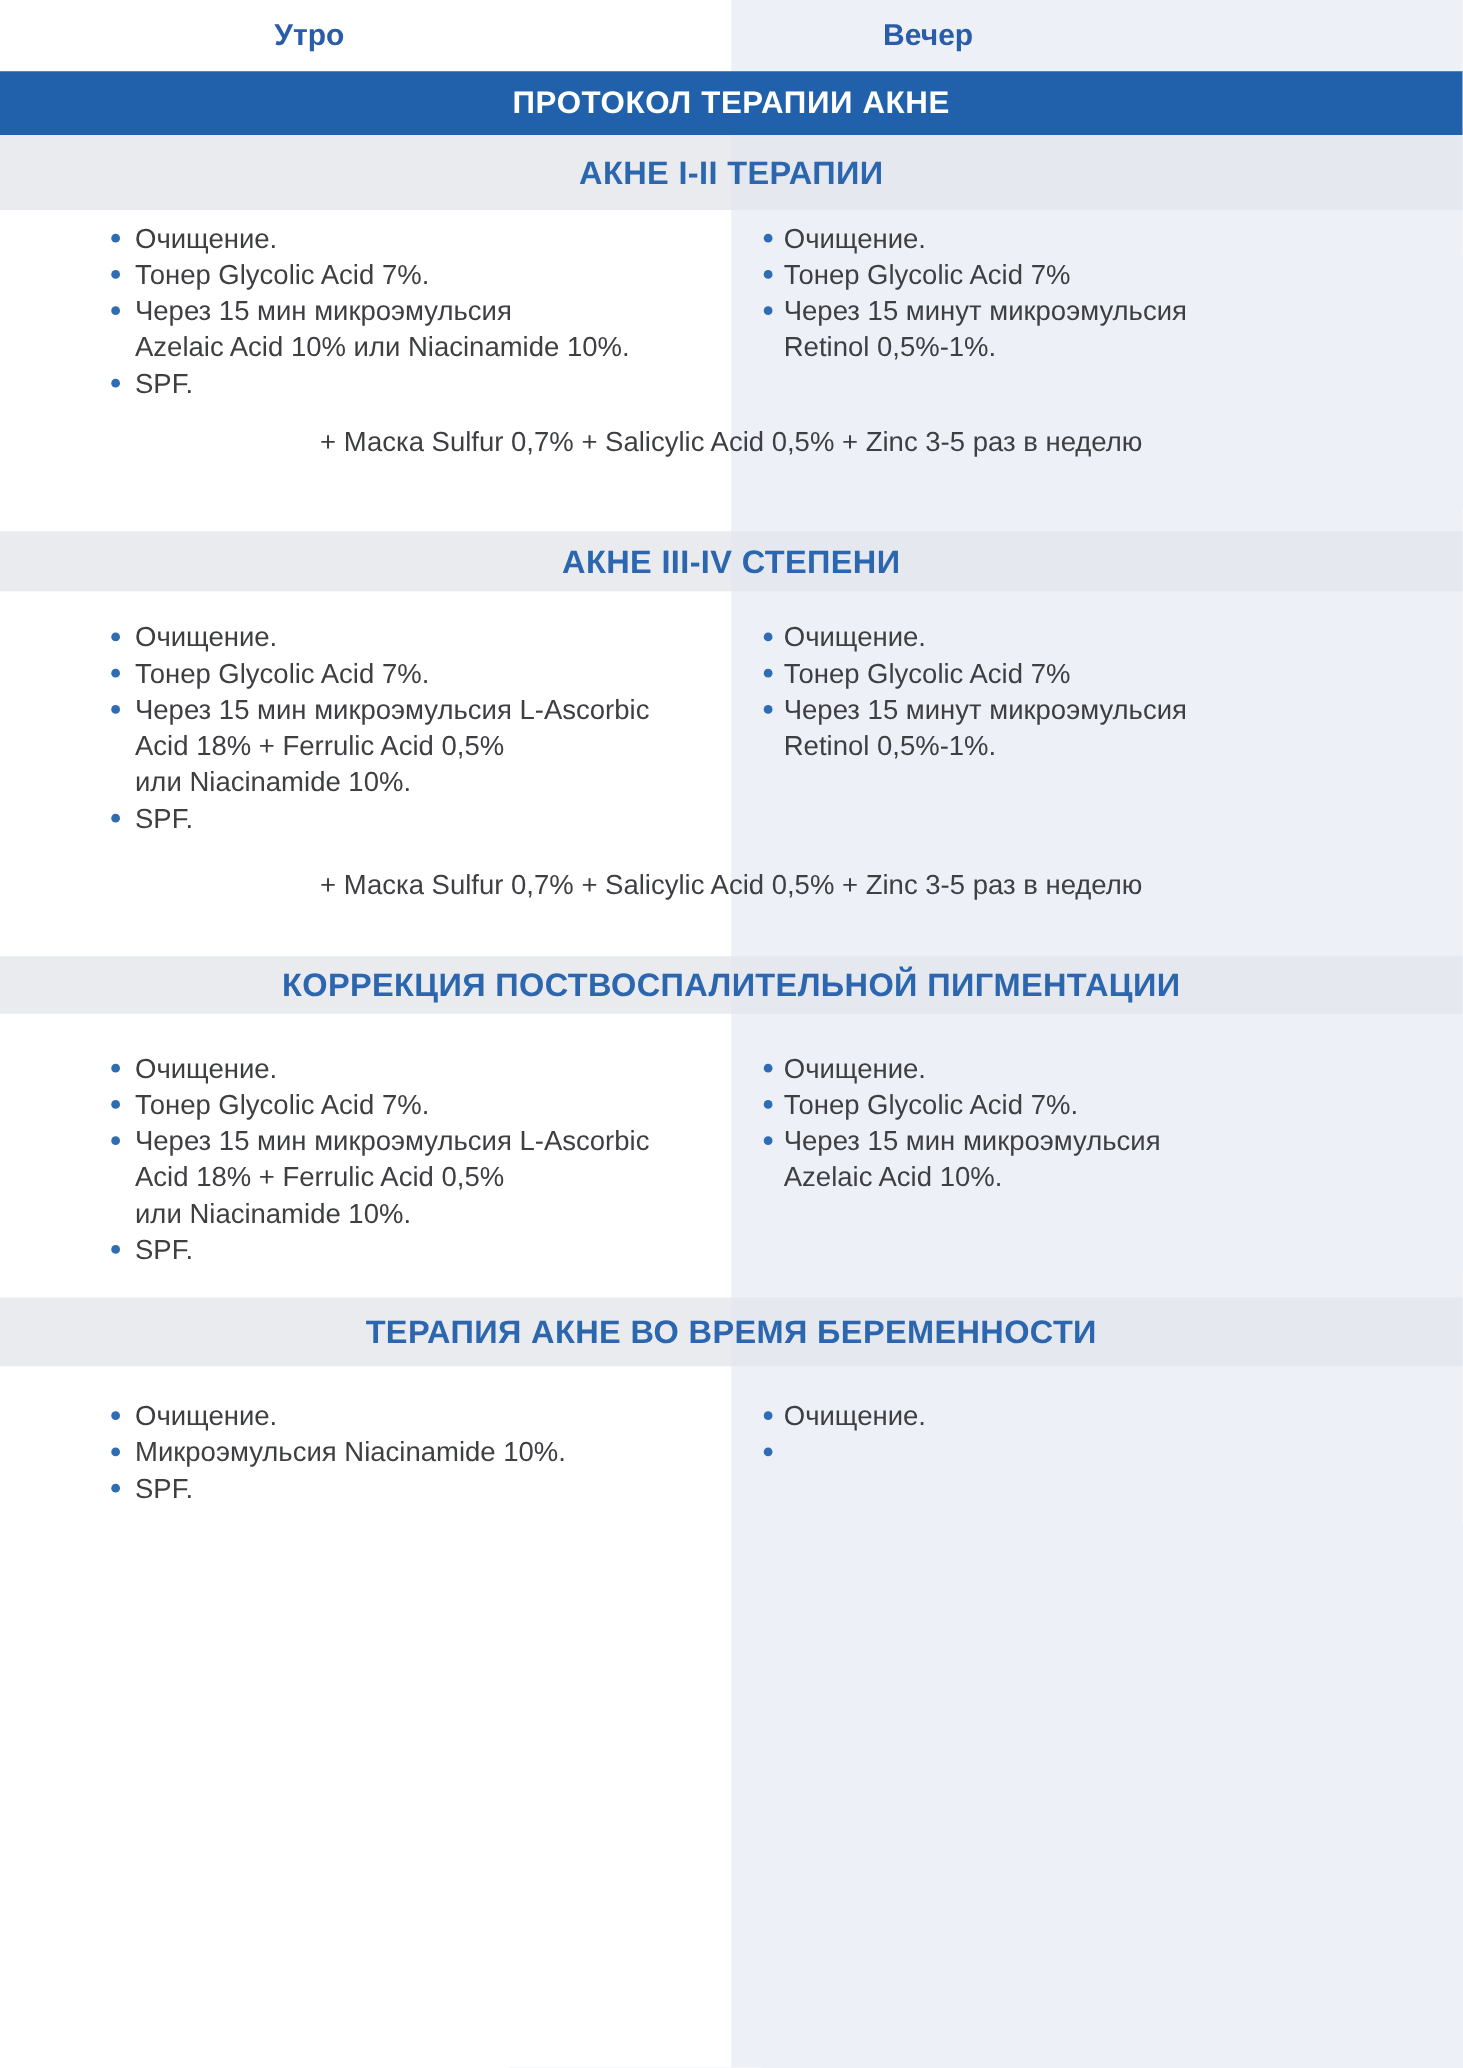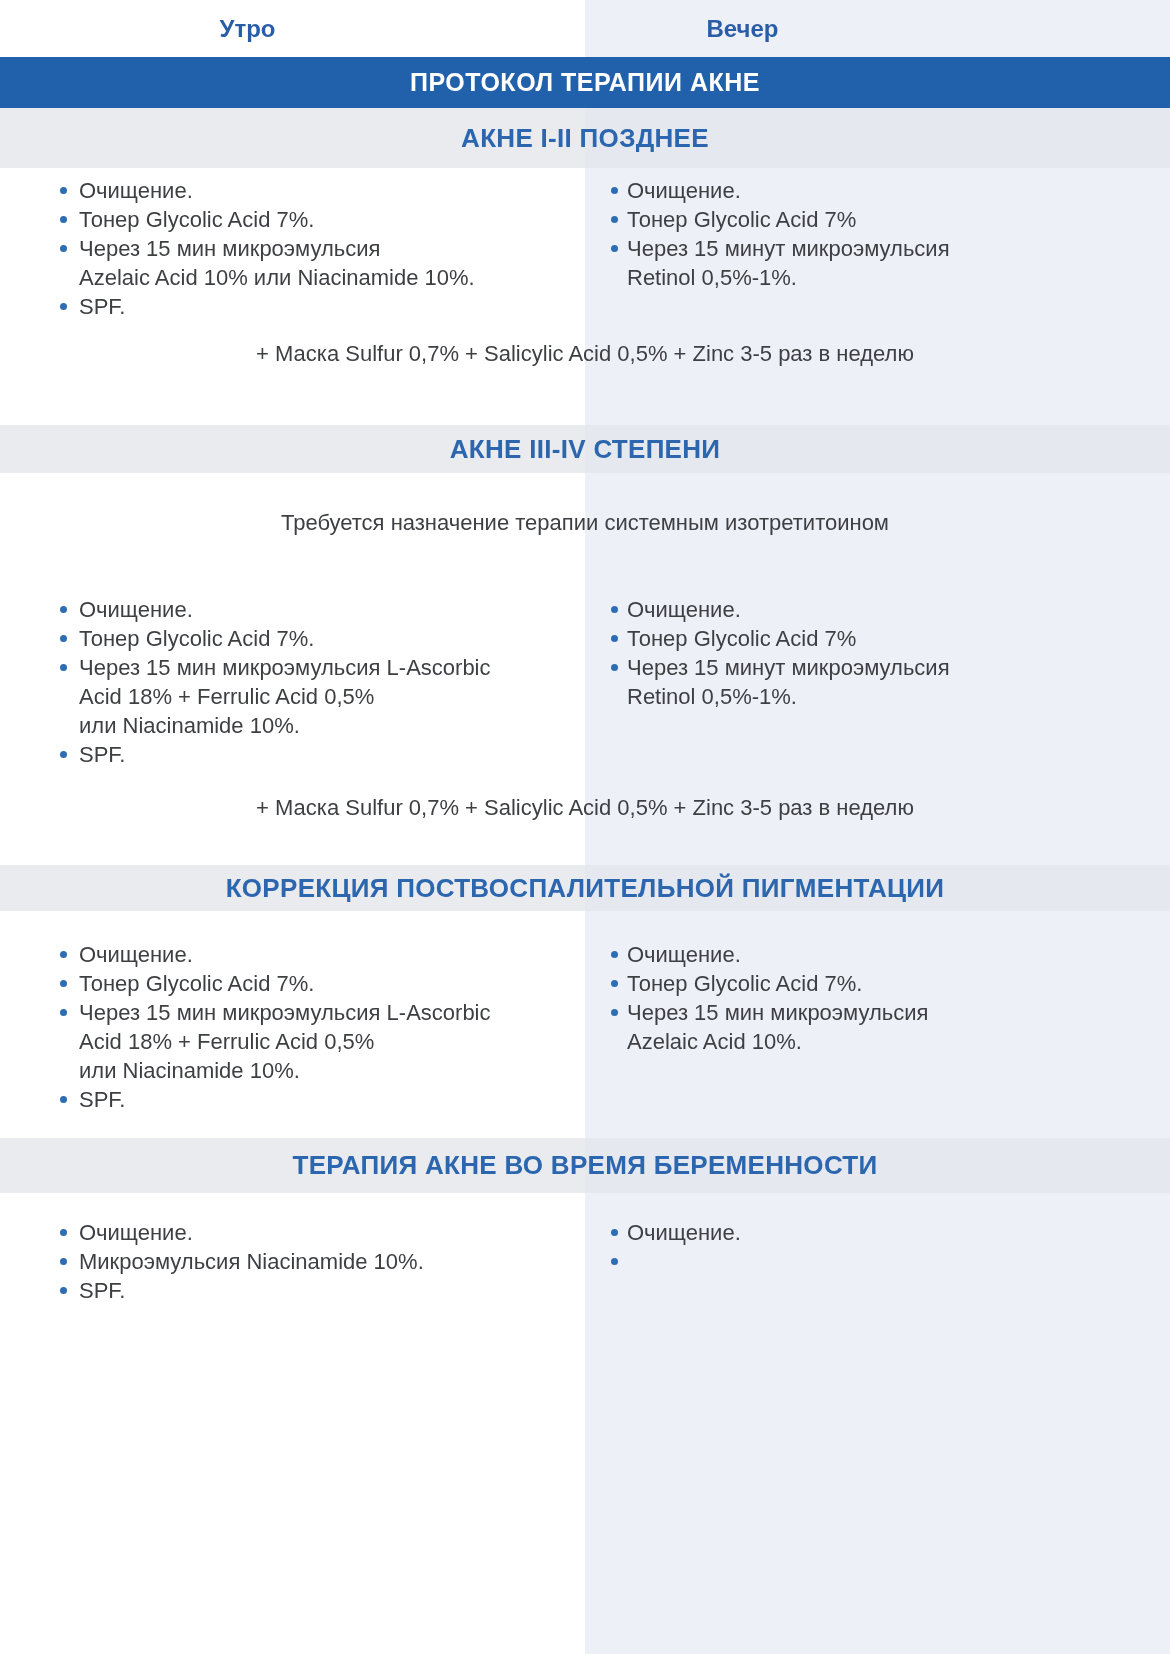--- a/index.html
+++ b/index.html
@@ -41,21 +41,21 @@
 
   .c1 { height:257px; }
   .c2 { height:100px; display:flex; align-items:center; justify-content:center; }
   .c3 { height:292px; }
   .c4 { height:227px; }
   .c5 { height:409px; }
 
   .cols { display:flex; }
   ul.list {
     width:585px; box-sizing:border-box; list-style:none;
-    margin:0; padding:8px 8px 0 59px;
+    margin:0; padding:8px 8px 0 88px;
   }
   ul.right-list { padding-left:25px; }
   .c1 ul.list { padding-top:8px; }
   .c3 ul.list { padding-top:22px; }
   .c4 ul.list { padding-top:29px; }
   .c5 ul.list { padding-top:25px; }
 
   li.bullet-row {
     display:flex; font-size:22px; line-height:29px;
     color:var(--body-text,#3e3f43);
@@ -89,21 +89,21 @@
   <div class="header-row">
     <div class="col-h">Утро</div>
     <div class="col-h">Вечер</div>
   </div>
 
   <div class="banner">
     <span>ПРОТОКОЛ ТЕРАПИИ АКНЕ</span>
   </div>
 
   <div class="band band-1">
-    <span>АКНЕ I-II ПОЗДНЕЕ</span>
+    <span>АКНЕ I-II ТЕРАПИИ</span>
   </div>
   <div class="c1">
     <div class="cols">
       <ul class="list left-list">
           <li class="bullet-row">
             <span class="dot"></span>
             <span class="li-text">Очищение.</span>
           </li>
           <li class="bullet-row">
             <span class="dot"></span>
@@ -133,23 +133,20 @@
             <span class="li-text">Через 15 минут микроэмульсия
 Retinol 0,5%-1%.</span>
           </li>
         </ul>
     </div>
     <div class="note">+ Маска Sulfur 0,7% + Salicylic Acid 0,5% + Zinc 3-5 раз в неделю</div>
   </div>
 
   <div class="band band-2">
     <span>АКНЕ III-IV СТЕПЕНИ</span>
-  </div>
-  <div class="c2">
-    <div class="center-text">Требуется назначение терапии системным изотретитоином</div>
   </div>
 
   <div class="c3">
     <div class="cols">
       <ul class="list left-list">
           <li class="bullet-row">
             <span class="dot"></span>
             <span class="li-text">Очищение.</span>
           </li>
           <li class="bullet-row">

